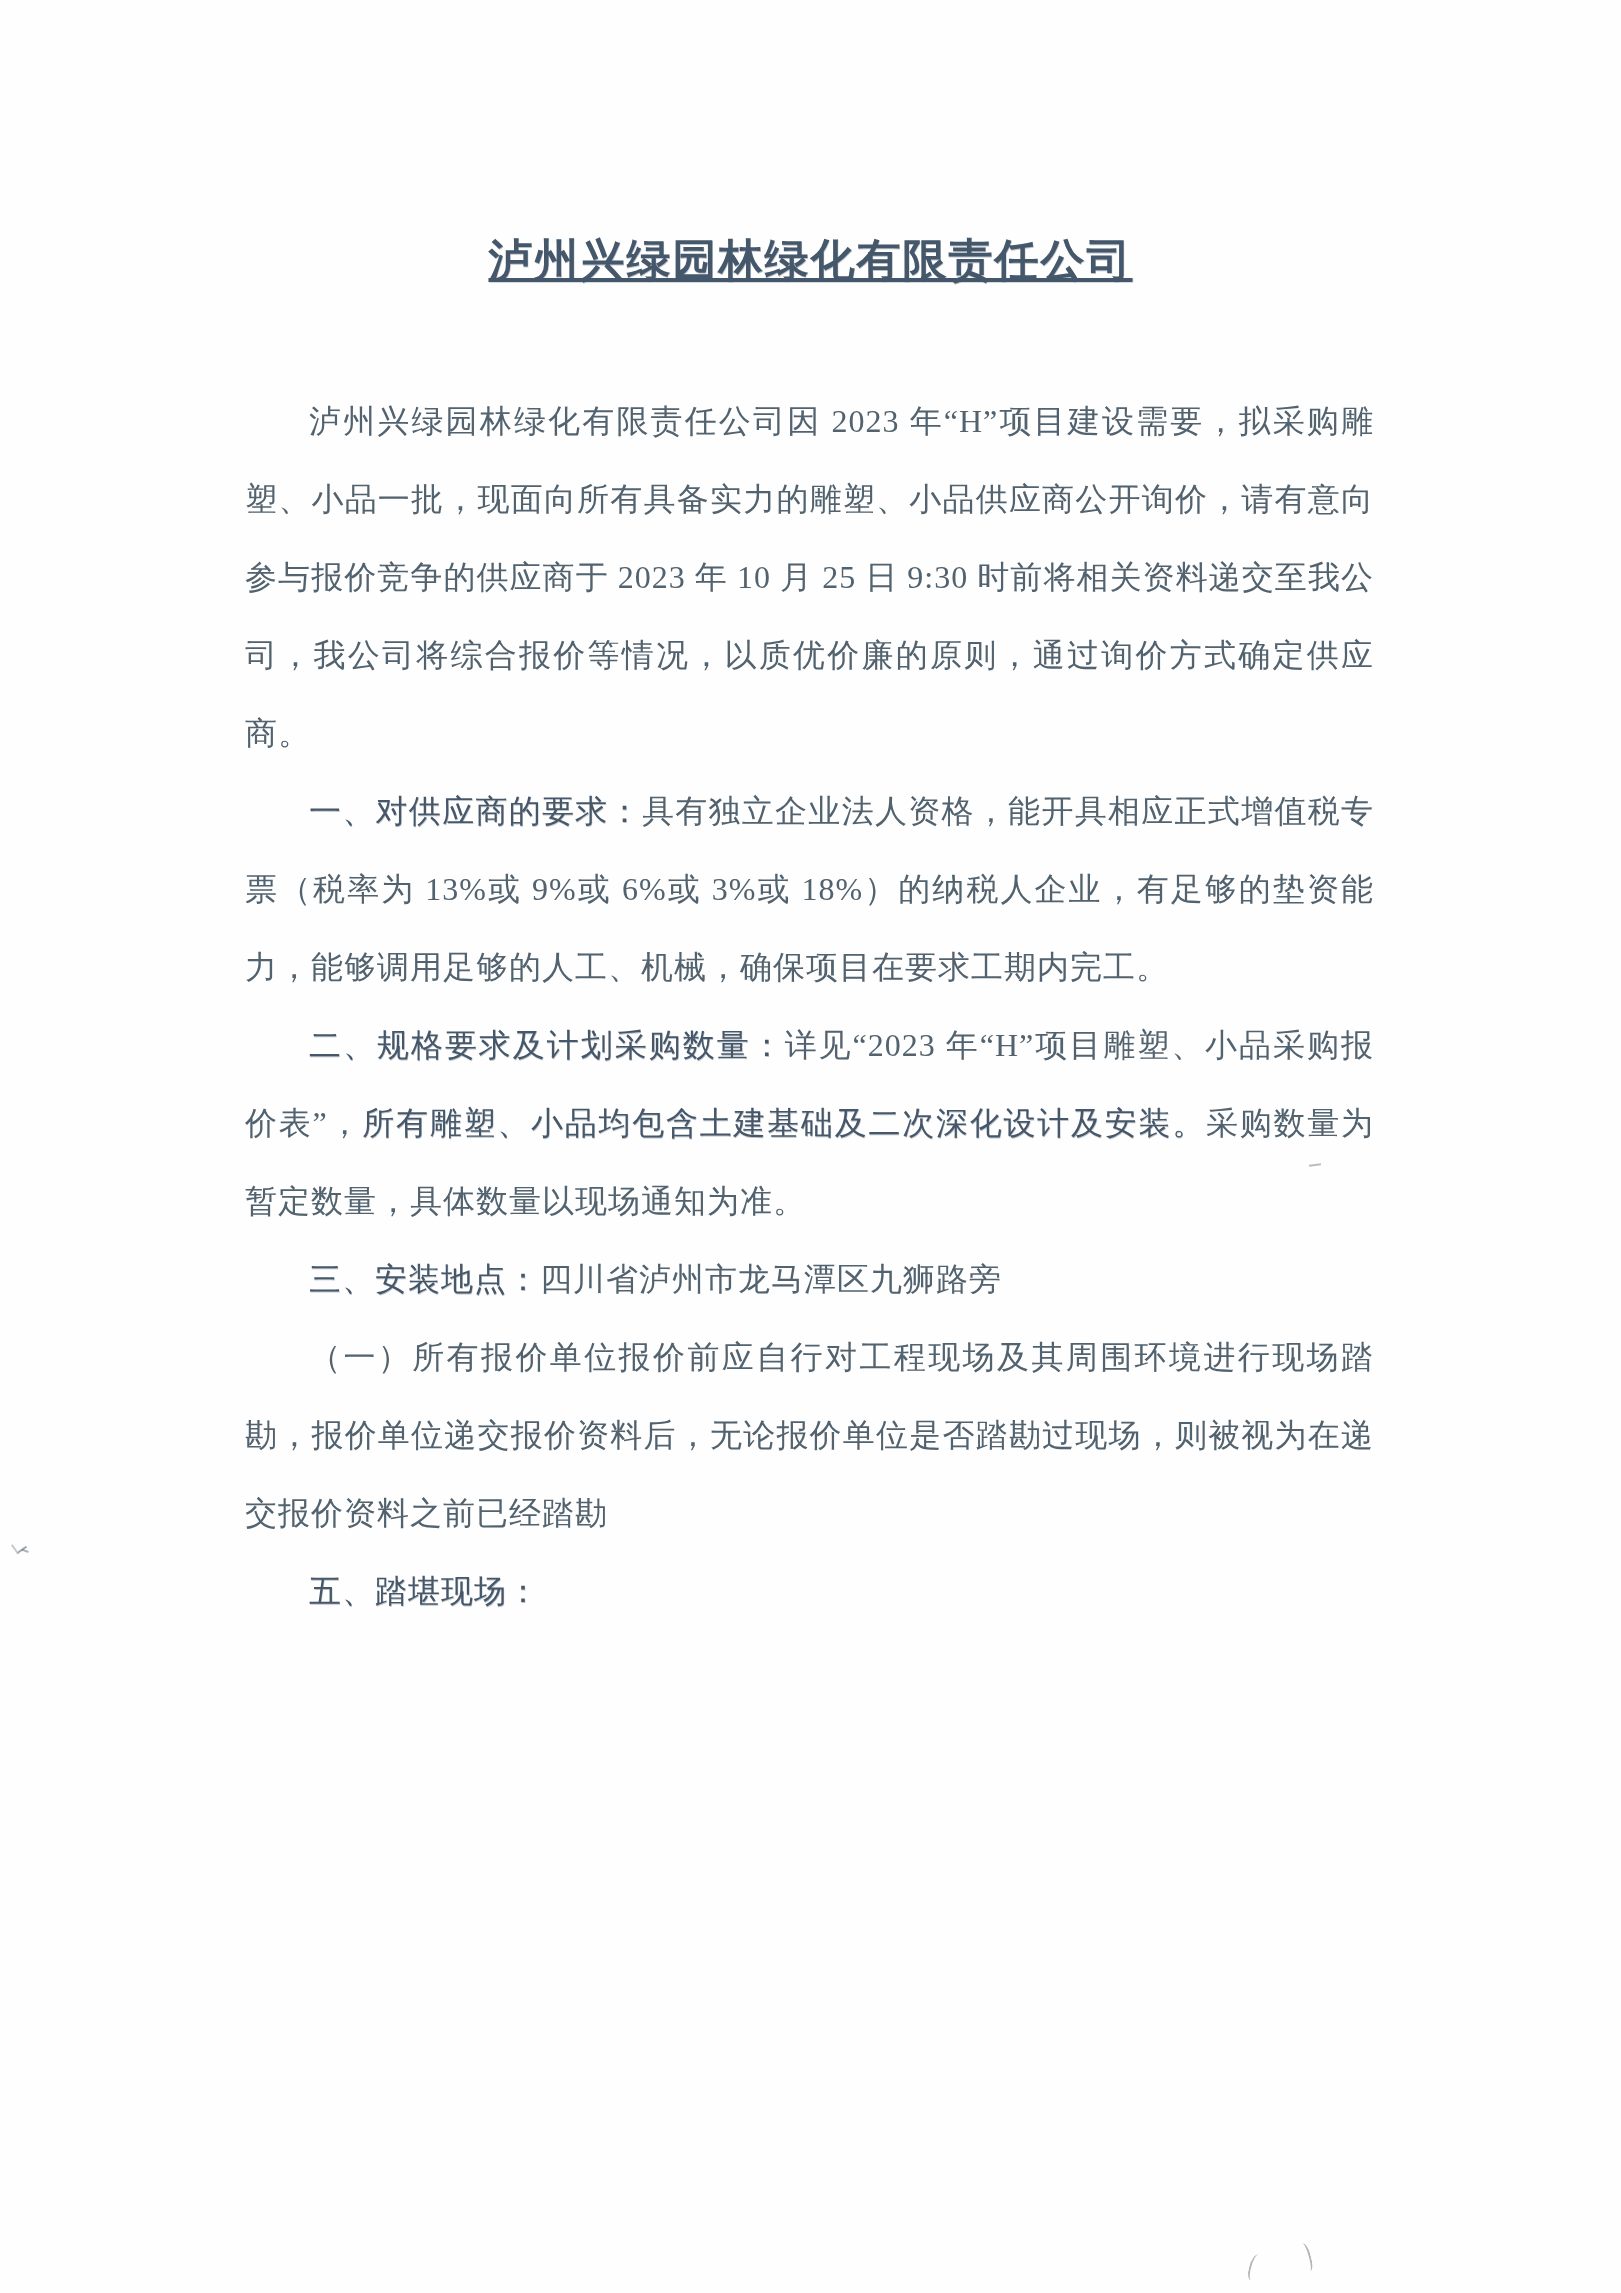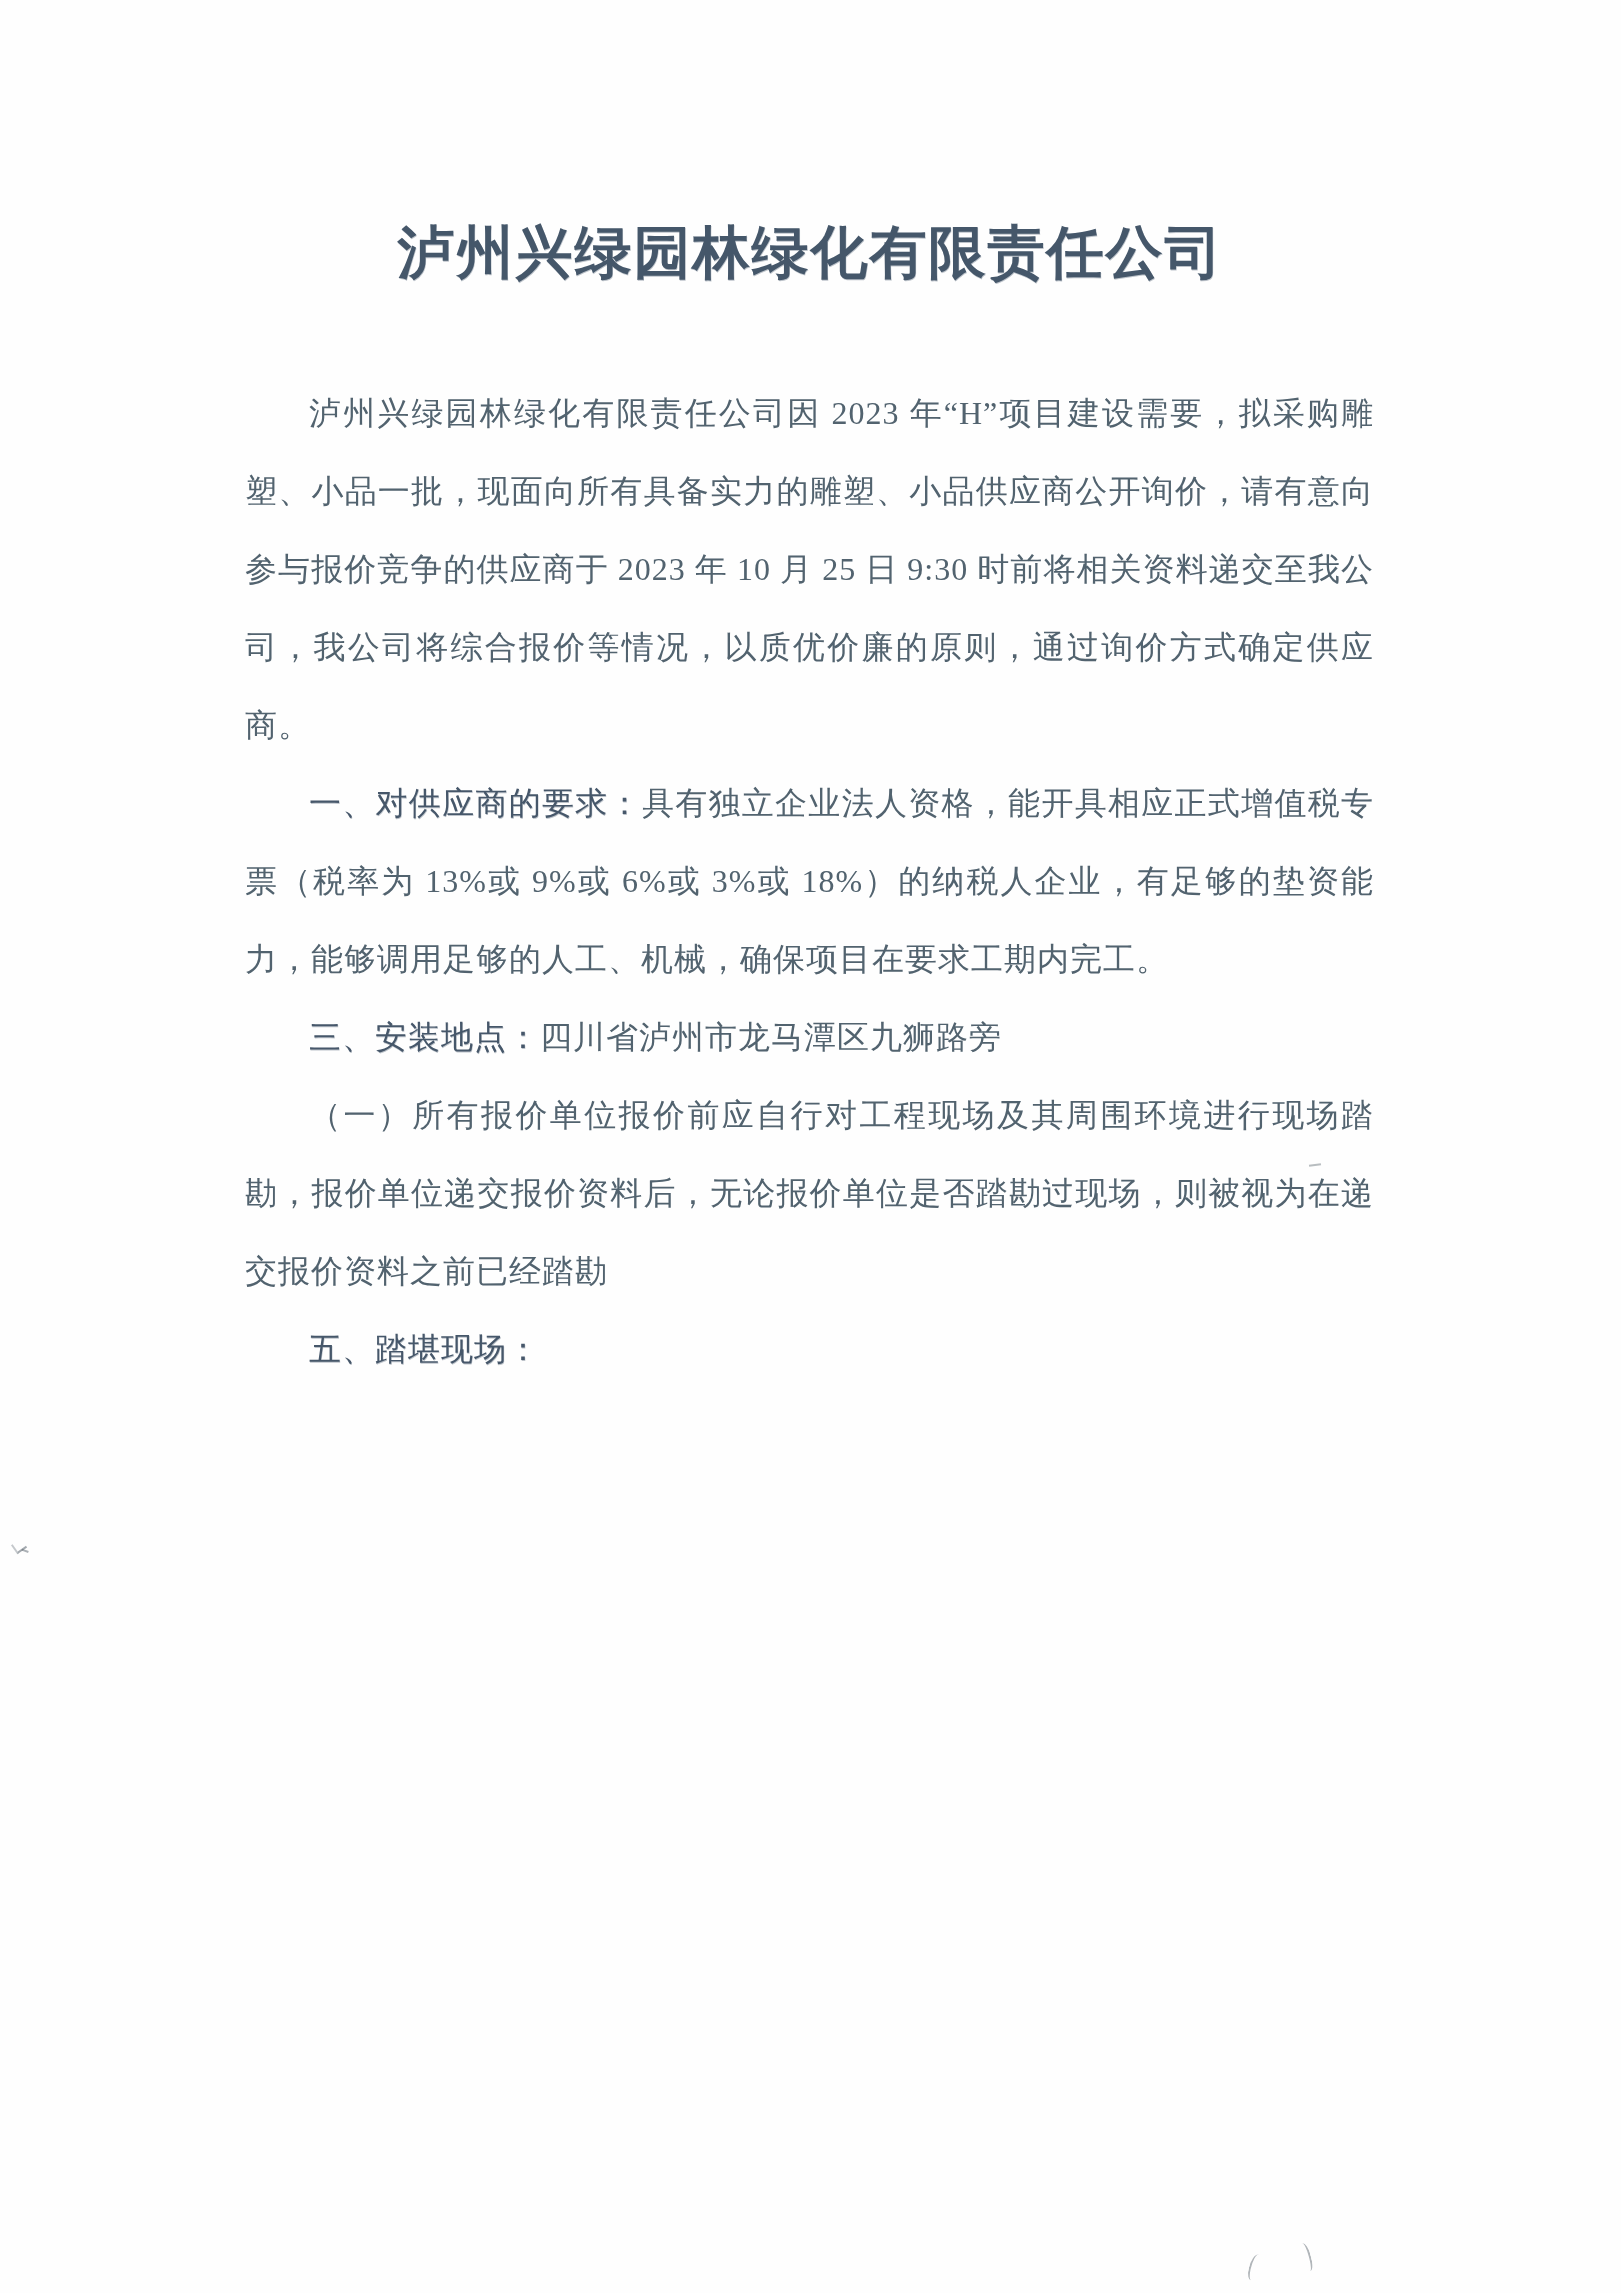--- a/index.html
+++ b/index.html
@@ -13,27 +13,28 @@
     height: 2294px;
     background: #fefefe;
     overflow: hidden;
     font-family: "Liberation Serif", "DejaVu Serif", serif;
   }
   .title-block {
     padding-top: 216px;
     text-align: center;
   }
   .title-line {
-    margin: 0;
-    font-size: 57px;
+    margin: 8px;
+    font-size: 44px;
     font-weight: 700;
     line-height: 74px;
     letter-spacing: 2px;
     color: #45576a;
     text-shadow: 0.6px 0.6px 0 rgba(69,87,106,0.35);
+    text-decoration: underline;
   }
   .body-block {
     margin: 84px 247px 0 245px;
     font-size: 32px;
     line-height: 78px;
     text-align: justify;
     color: #52636f;
     letter-spacing: 1px;
   }
   .body-block p {
@@ -91,20 +92,21 @@
 
   <div class="title-block">
     <h1 class="title-line">泸州兴绿园林绿化有限责任公司</h1>
   </div>
 
   <div class="body-block">
     <p><span>泸州兴绿园林绿化有限责任公司因 2023 年“H”项目建设需要，拟采购雕塑、小品一批，现面向所有具备实力的雕塑、小品供应商公开询价，请有意向参与报价竞争的供应商于 2023 年 10 月 25 日 9:30 时前将相关资料递交至我公司，我公司将综合报价等情况，以质优价廉的原则，通过询价方式确定供应商。</span></p>
 
     <p><span class="hd">一、对供应商的要求：</span><span>具有独立企业法人资格，能开具相应正式增值税专票（税率为 13%或 9%或 6%或 3%或 18%）的纳税人企业，有足够的垫资能力，能够调用足够的人工、机械，确保项目在要求工期内完工。</span></p>
 
+    <p><span class="hd">二、规格要求及计划采购数量：</span><span>详见“2023 年“H”项目雕塑、小品采购报价表”，</span><span class="bold-run">所有雕塑、小品均包含土建基础及二次深化设计及安装。</span><span>采购数量为暂定数量，具体数量以现场通知为准。</span></p>
 
     <p><span class="hd">三、安装地点：</span><span>四川省泸州市龙马潭区九狮路旁</span></p>
 
 
     <p><span>（一）所有报价单位报价前应自行对工程现场及其周围环境进行现场踏勘，报价单位递交报价资料后，无论报价单位是否踏勘过现场，则被视为在递交报价资料之前已经踏勘</span></p>
 
     <p><span class="hd">五、踏堪现场：</span></p>
   </div>
 
   <div class="artifact speck-a"></div>

